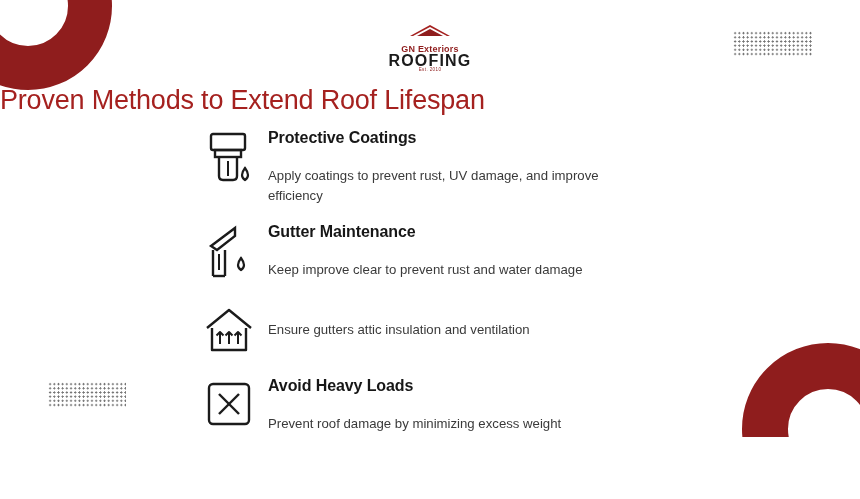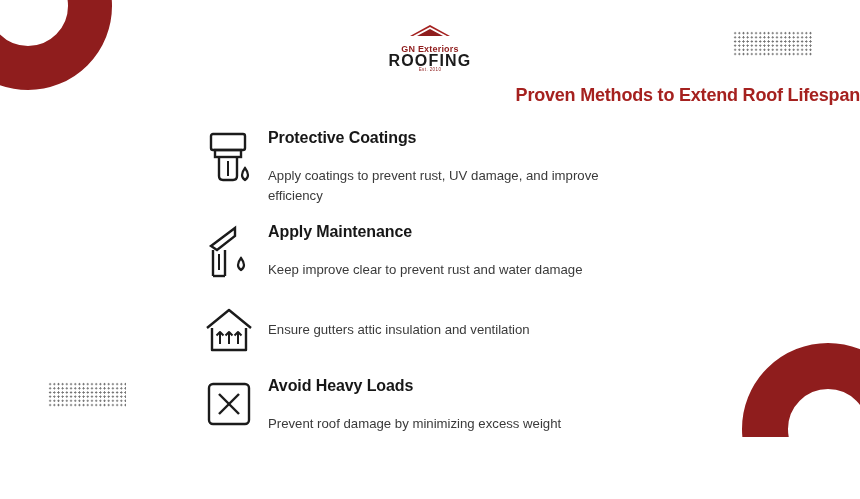--- a/index.html
+++ b/index.html
@@ -101,23 +101,23 @@
     letter-spacing: .4px;
     line-height: 6px;
   }
 
   
   .title {
     position: absolute;
     left: 0;
     right: 0;
     top: 85px;
-    text-align: right;
-    font-size: 18px;
-    font-weight: bold;
+    text-align: left;
+    font-size: 27px;
+    font-weight: normal;
     color: #a5211f;
     letter-spacing: -0.2px;
   }
 
   
   .list {
     position: absolute;
     left: 190px;
     top: 126px;
     width: 520px;
@@ -201,21 +201,21 @@
         <svg width="56" height="62" viewBox="0 0 56 62">
           <path d="M10 22 L34 4 L34 12 L16 26 Z" fill="none" stroke="#1b1b1b" stroke-width="2.4"></path>
           <line x1="12" y1="26" x2="12" y2="52" stroke="#1b1b1b" stroke-width="2.4"></line>
           <line x1="24" y1="26" x2="24" y2="52" stroke="#1b1b1b" stroke-width="2.4"></line>
           <line x1="12" y1="52" x2="24" y2="52" stroke="#1b1b1b" stroke-width="2.4"></line>
           <line x1="18" y1="30" x2="18" y2="46" stroke="#1b1b1b" stroke-width="2"></line>
           <path d="M40 34 Q46 42 40 46 Q34 42 40 34 Z" fill="none" stroke="#1b1b1b" stroke-width="2.2"></path>
         </svg>
       </div>
       <div class="item-text">
-        <div class="item-title">Apply Maintenance</div>
+        <div class="item-title">Gutter Maintenance</div>
         <div class="item-desc">Keep improve clear to prevent rust and water damage</div>
       </div>
     </div>
 
     <div class="item">
       <div class="item-icon">
         <svg width="56" height="56" viewBox="0 0 56 56">
           <path d="M6 24 L28 6 L50 24" fill="none" stroke="#1b1b1b" stroke-width="2.4" stroke-linejoin="round"></path>
           <path d="M11 24 L11 46 L45 46 L45 24" fill="none" stroke="#1b1b1b" stroke-width="2.4" stroke-linejoin="round"></path>
           <line x1="19" y1="40" x2="19" y2="28" stroke="#1b1b1b" stroke-width="2"></line>

